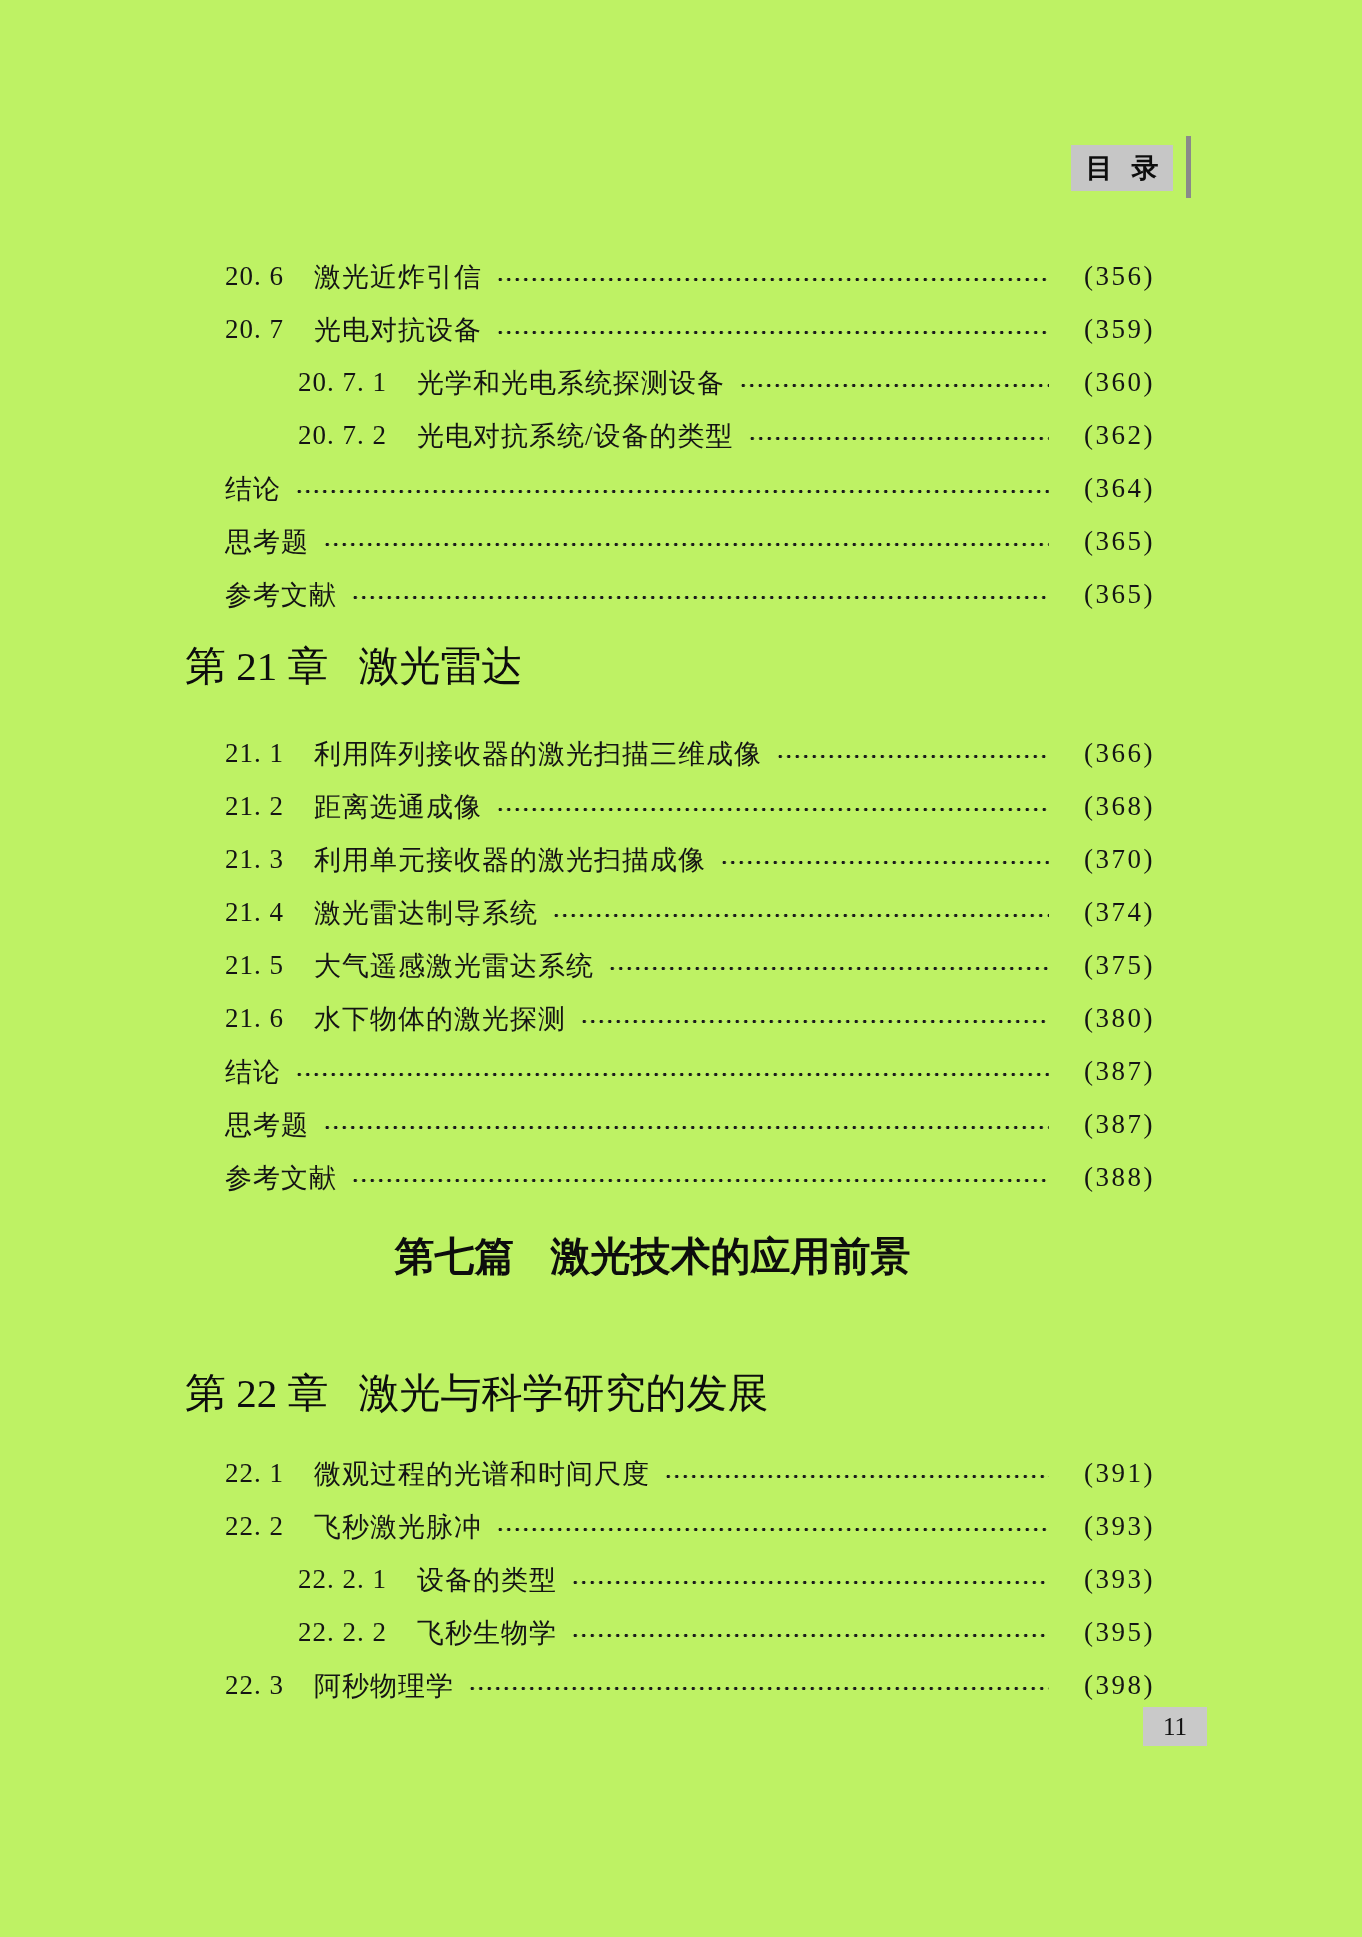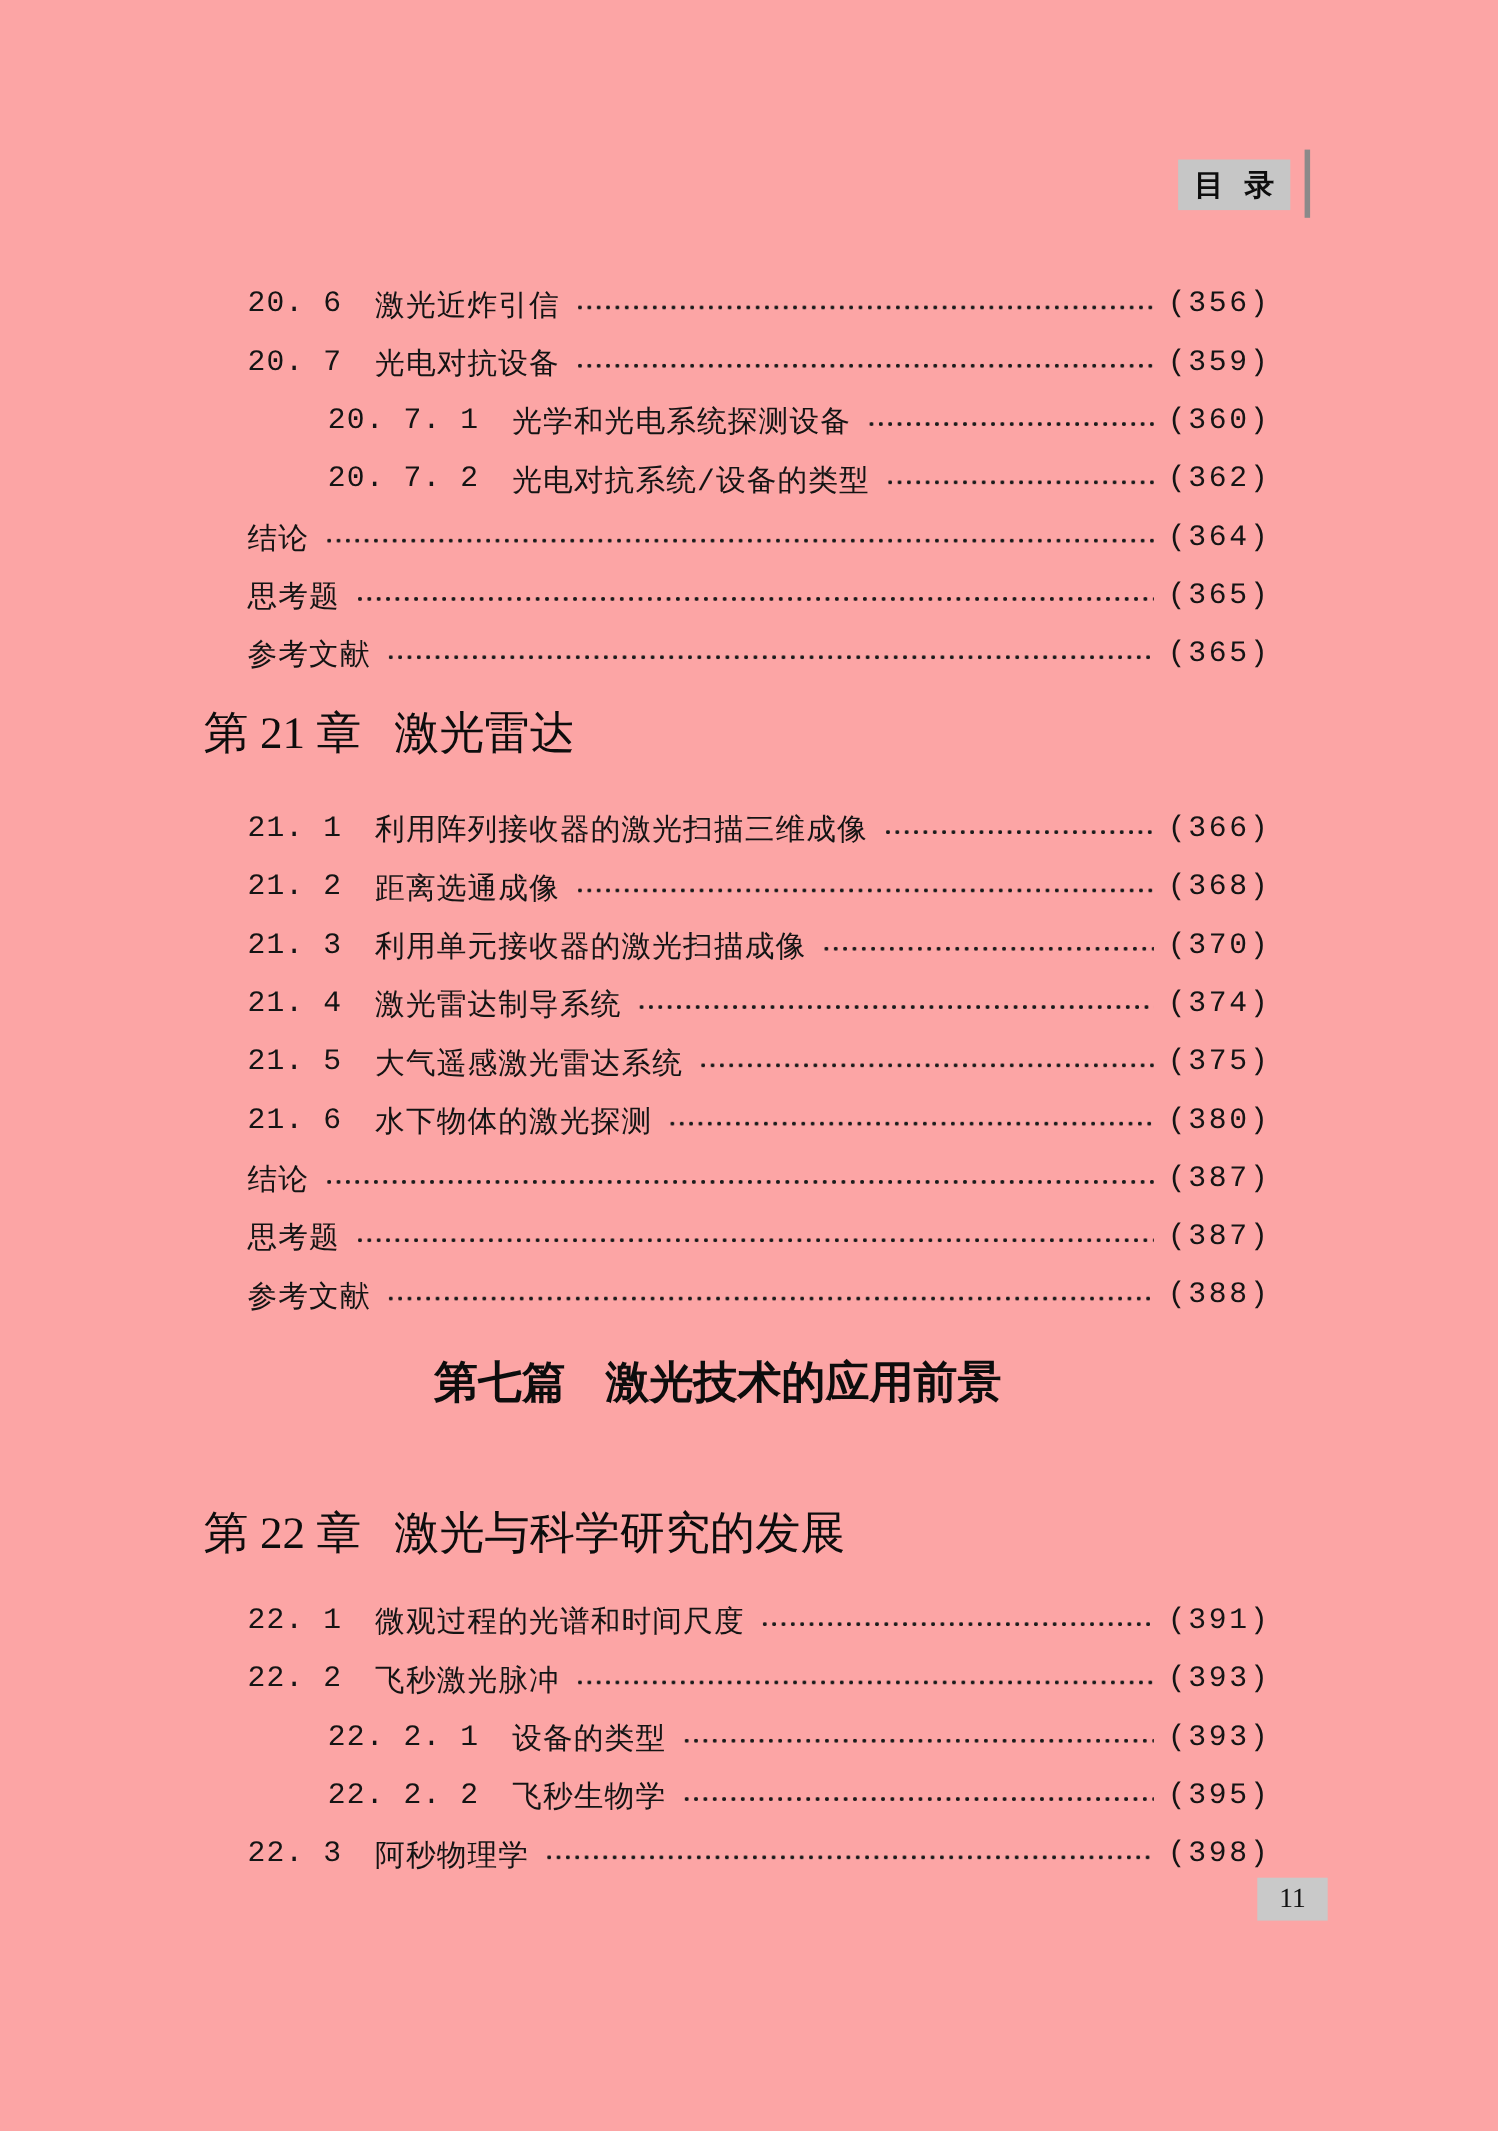--- a/index.html
+++ b/index.html
@@ -1,34 +1,34 @@
 <!DOCTYPE html>
 <html><head>
 <meta charset="utf-8">
 <style>
   html,body{margin:0;padding:0;background:#ffffff;}
   .page{
-    position:relative; width:1362px; height:1937px; background:#fca5a5;
+    position:relative; width:1362px; height:1937px; background:#bef264;
     font-family:"Liberation Serif","DejaVu Serif",serif; color:#141414; overflow:hidden;
   }
   
   .header-tab{
     position:absolute; left:1071px; top:145px; width:102px; height:46px;
     background:#c6c6c6; display:flex; align-items:center; justify-content:center;
   }
   .header-tab span{
     font-size:27px; font-weight:bold; letter-spacing:6px; padding-left:6px; color:#0d0d0d;
   }
   .header-bar{
     position:absolute; left:1186px; top:136px; width:5px; height:62px; background:#8a8a8a;
   }
   
   .content{ position:absolute; left:150px; top:250px; width:1005px; }
   .toc-row{
-    display:flex; align-items:center; height:53px; font-size:27px; white-space:nowrap;font-family:Liberation Mono, monospace;
+    display:flex; align-items:center; height:53px; font-size:27px; white-space:nowrap;
   }
   .toc-row.lvl1{ padding-left:75px; }
   .toc-row.lvl2{ padding-left:148px; }
   .num{ margin-right:30px; letter-spacing:1px; }
   .title{ letter-spacing:1px; }
   .dots{
     flex:1; height:5px; margin:0 10px 0 14px; position:relative; top:3px;
     background-image:radial-gradient(circle, #1b1b1b 1.6px, transparent 2px);
     background-size:8.5px 5px; background-repeat:repeat-x; background-position:left center;
     min-width:20px;

